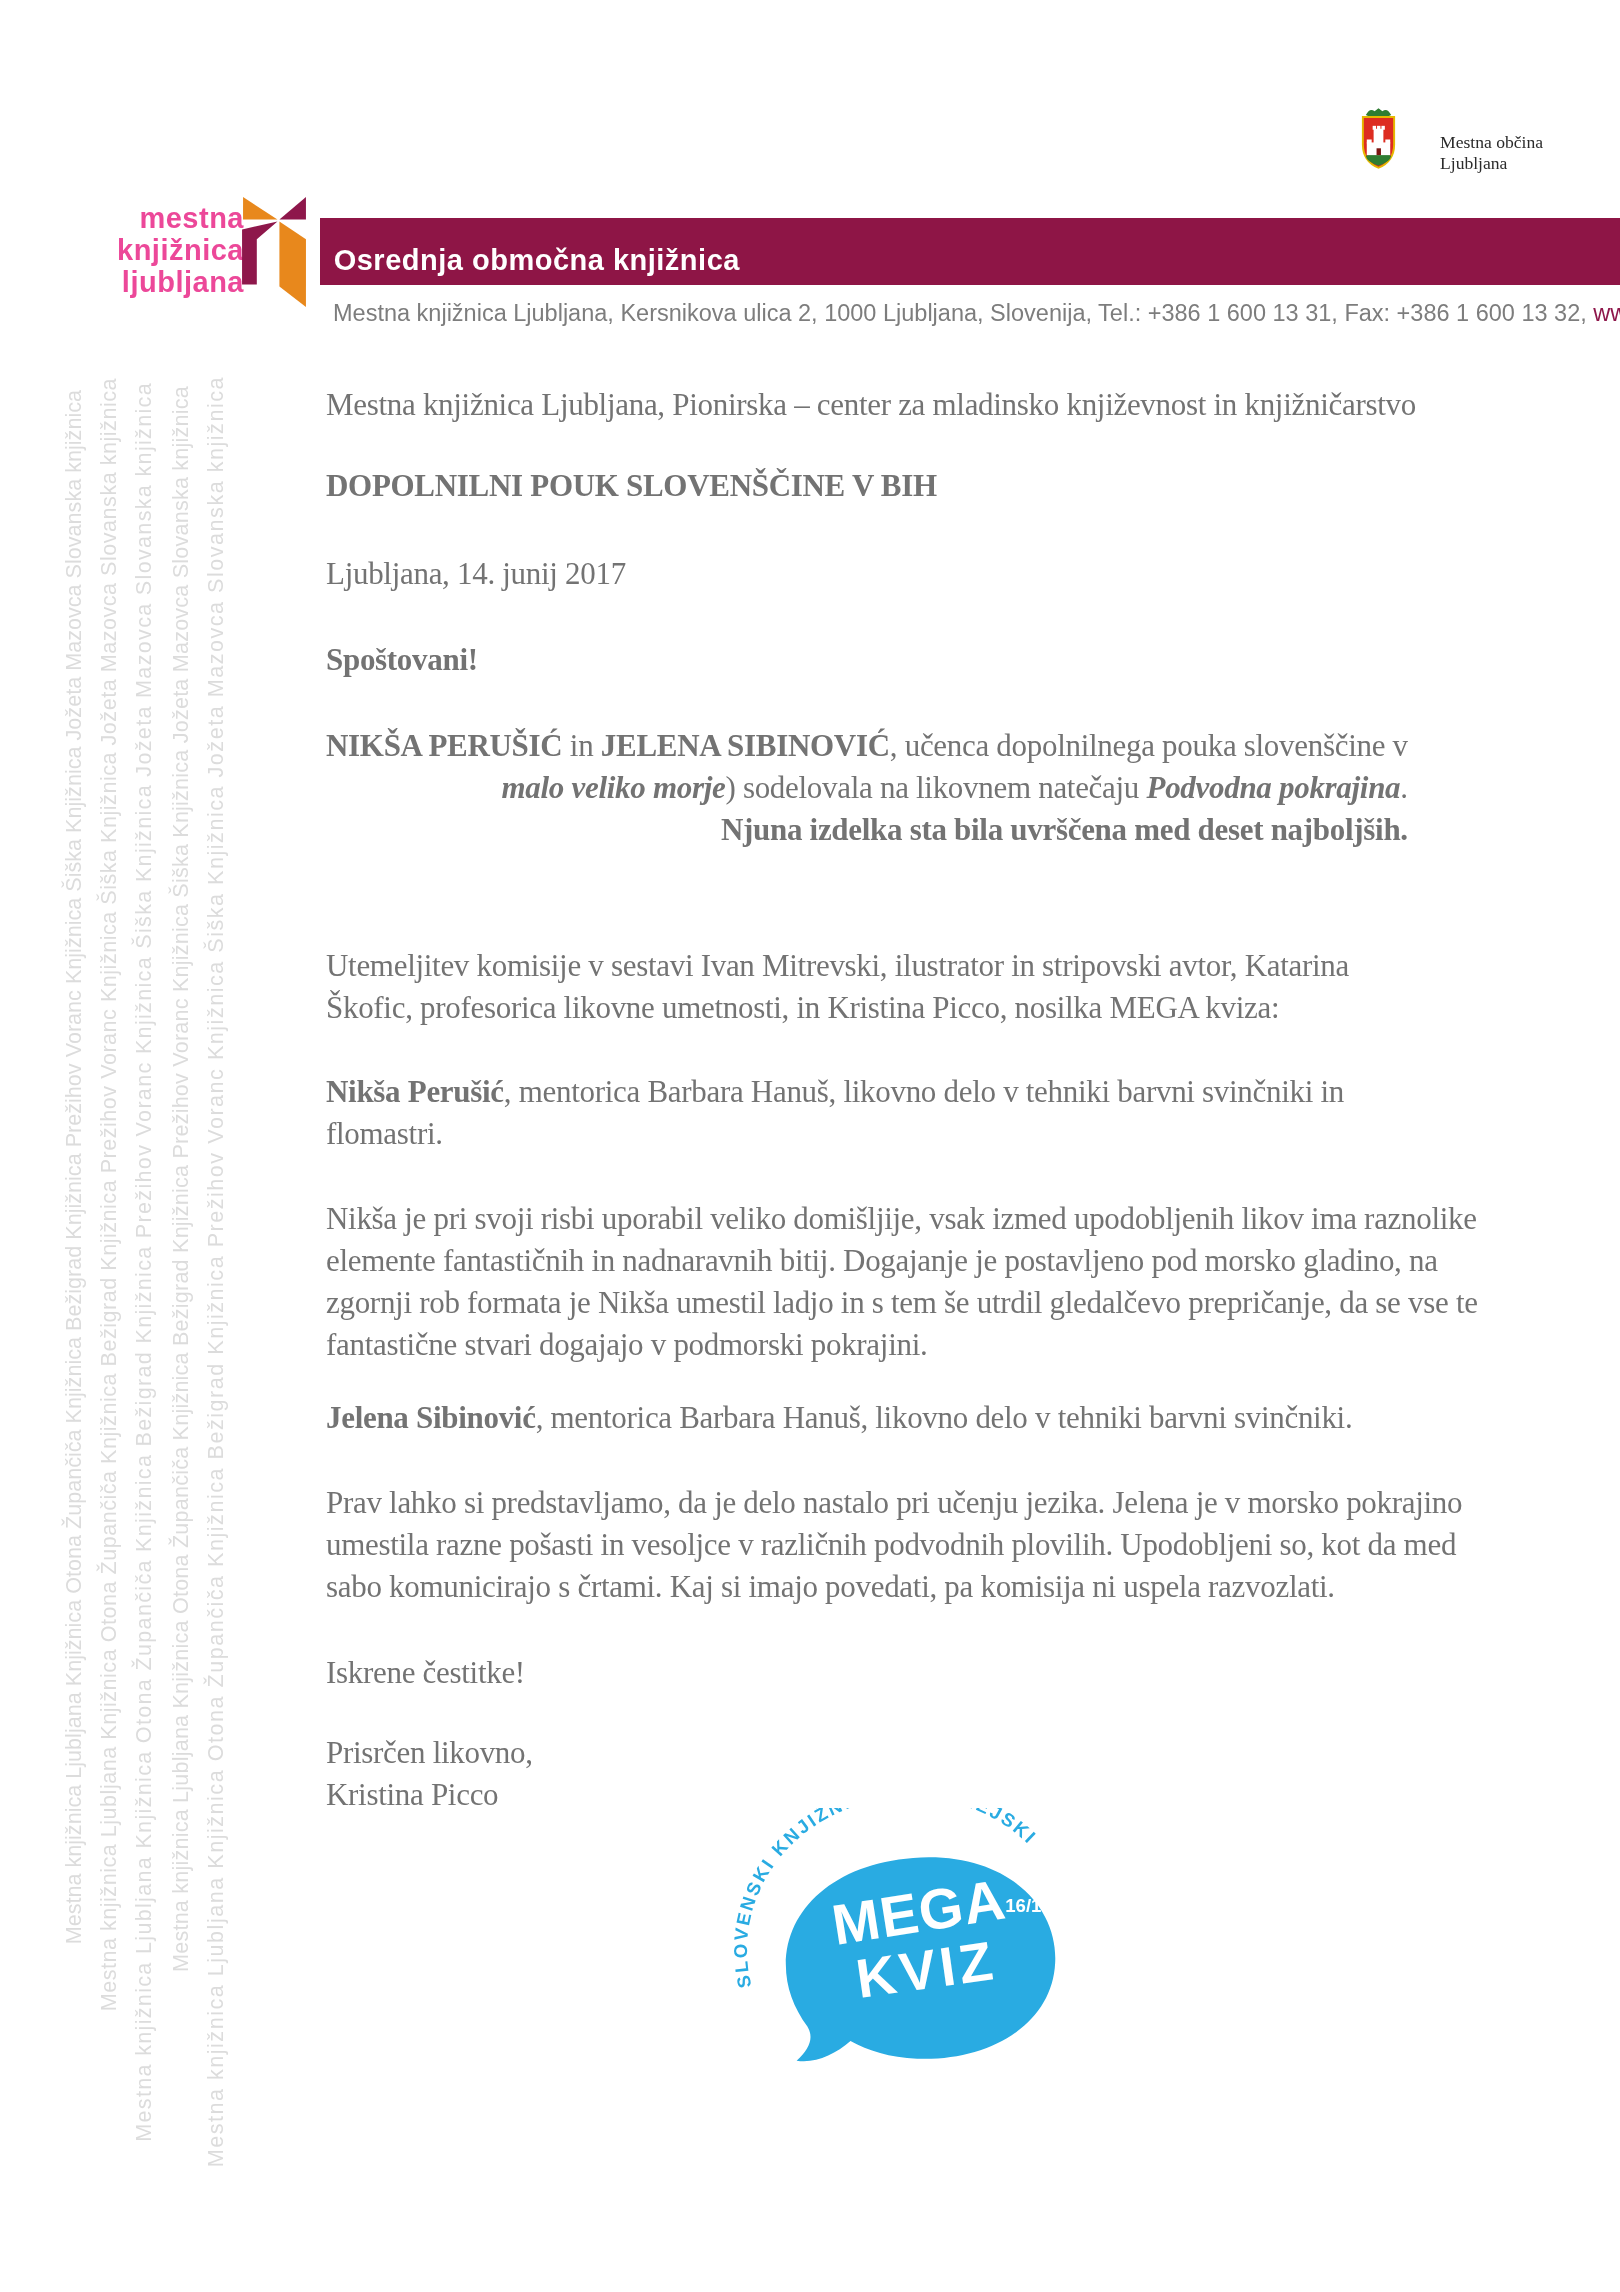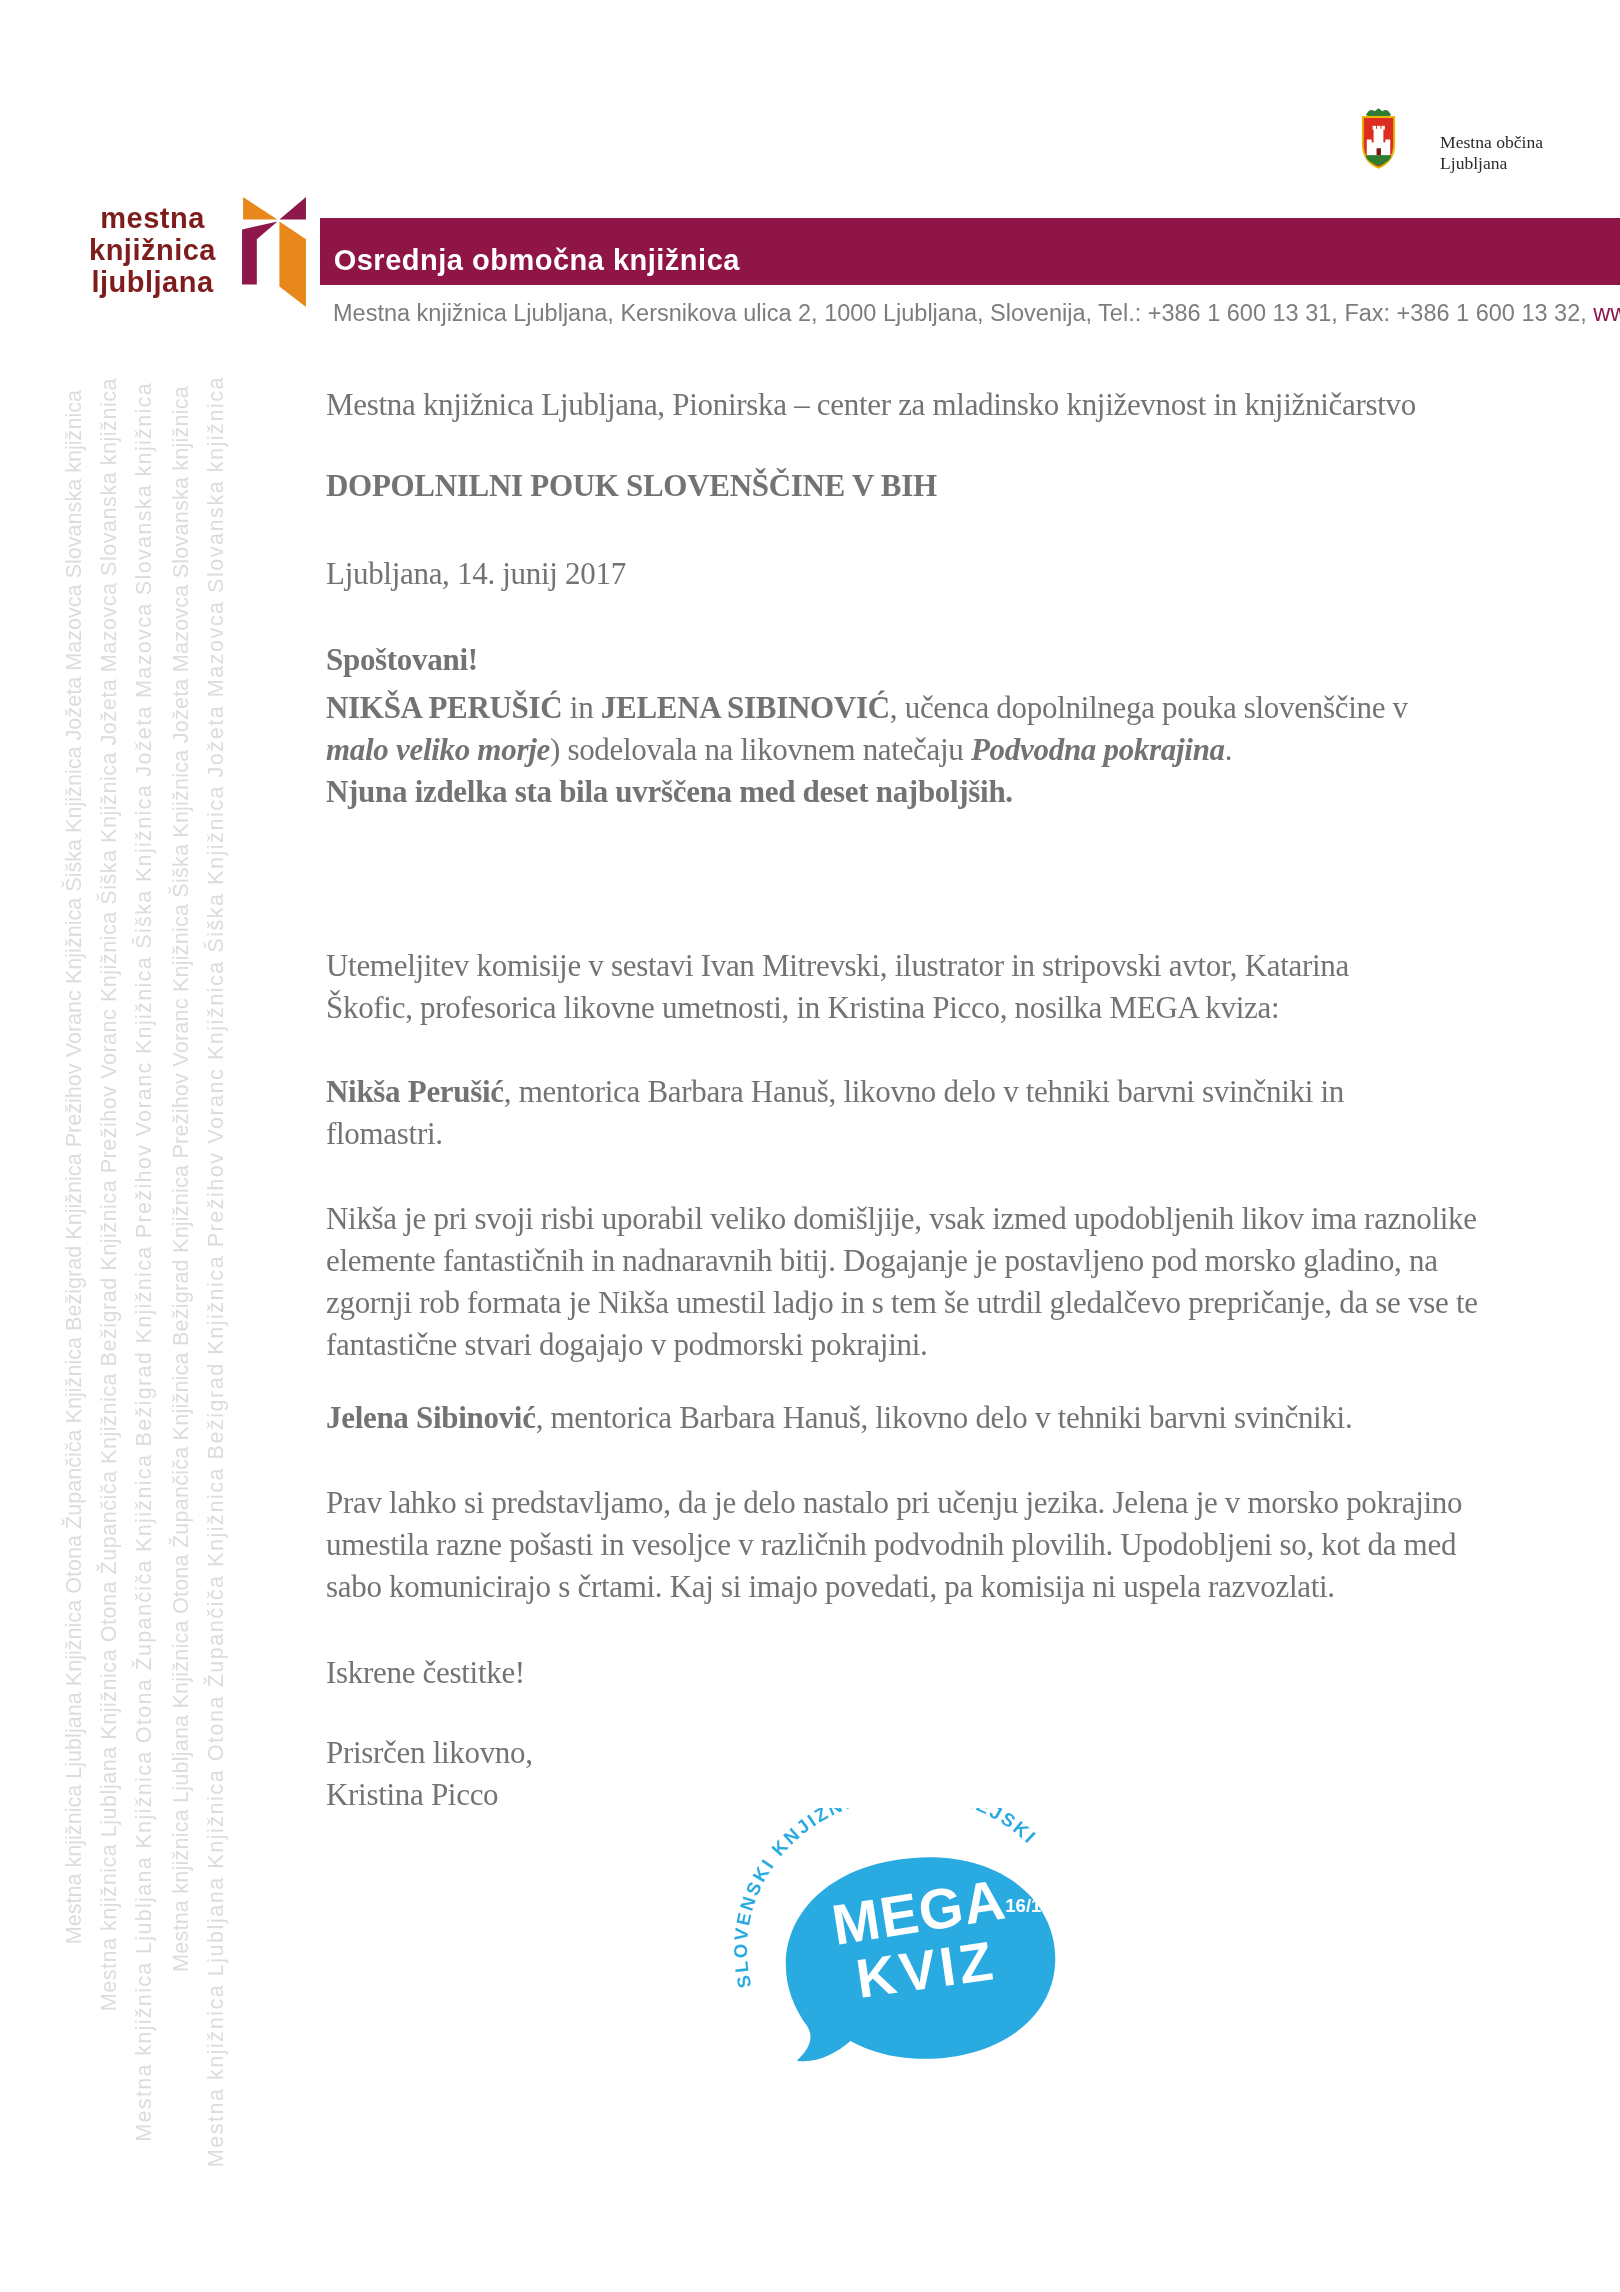--- a/index.html
+++ b/index.html
@@ -10,22 +10,22 @@
   .vcol{position:absolute;width:33px;color:#dcdcdc;
         font-family:"Liberation Sans",sans-serif;font-size:21.6px;white-space:nowrap;
         writing-mode:vertical-rl;transform:rotate(180deg);}
   .vcol.c1{left:61px;top:390px;letter-spacing:0px;}
   .vcol.c2{left:96px;top:378px;letter-spacing:0.5px;}
   .vcol.c3{left:131px;top:382px;letter-spacing:1.3px;}
   .vcol.c4{left:168px;top:386px;letter-spacing:0.2px;}
   .vcol.c5{left:203px;top:376px;letter-spacing:1.5px;}
 
   
-  .mkl-wordmark{position:absolute;left:78px;top:202px;width:149px;text-align:center;
-        font-family:"Liberation Sans",sans-serif;font-weight:bold;color:#7f1d1d;
+  .mkl-wordmark{position:absolute;left:95px;top:202px;width:149px;text-align:right;
+        font-family:"Liberation Sans",sans-serif;font-weight:bold;color:#ec4899;
         font-size:29px;line-height:32px;letter-spacing:0.5px;}
   .mkl-icon{position:absolute;left:238px;top:194px;}
   .banner{position:absolute;left:320px;top:218px;width:1301px;height:67px;background:#8e1546;
         display:flex;align-items:flex-end;box-sizing:border-box;padding:0 0 7.8px 13.7px;}
   .banner-text{color:#ffffff;font-family:"Liberation Sans",sans-serif;font-weight:bold;
         font-size:29px;letter-spacing:0.5px;}
   .address{position:absolute;left:333px;top:300px;font-family:"Liberation Sans",sans-serif;
         font-size:23.5px;color:#7d7d7d;white-space:nowrap;}
   .address .link{color:#8e174b;}
 
@@ -102,21 +102,21 @@
       </div>
       <div class="lblock" style="top: 465px;">
         <div class="lline"><span class="b">DOPOLNILNI POUK SLOVENŠČINE V BIH</span></div>
       </div>
       <div class="lblock" style="top: 553px;">
         <div class="lline"><span>Ljubljana, 14. junij 2017</span></div>
       </div>
       <div class="lblock" style="top: 639px;">
         <div class="lline"><span class="b">Spoštovani!</span></div>
       </div>
-      <div class="lblock" style="top: 687px;">
+      <div class="lblock" style="top: 725px; text-align: right;">
         <div class="lline"><span class="b">NIKŠA PERUŠIĆ</span><span> in </span><span class="b">JELENA SIBINOVIĆ</span><span>, učenca dopolnilnega pouka slovenščine v</span></div>
         <div class="lline"><span class="b i">malo veliko morje</span><span>) sodelovala na likovnem natečaju </span><span class="b i">Podvodna pokrajina</span><span>.</span></div>
         <div class="lline"><span class="b">Njuna izdelka sta bila uvrščena med deset najboljših.</span></div>
       </div>
       <div class="lblock" style="top: 945px;">
         <div class="lline"><span>Utemeljitev komisije v sestavi Ivan Mitrevski, ilustrator in stripovski avtor, Katarina</span></div>
         <div class="lline"><span>Škofic, profesorica likovne umetnosti, in Kristina Picco, nosilka MEGA kviza:</span></div>
       </div>
       <div class="lblock" style="top: 1071px;">
         <div class="lline"><span class="b">Nikša Perušić</span><span>, mentorica Barbara Hanuš, likovno delo v tehniki barvni svinčniki in</span></div>

